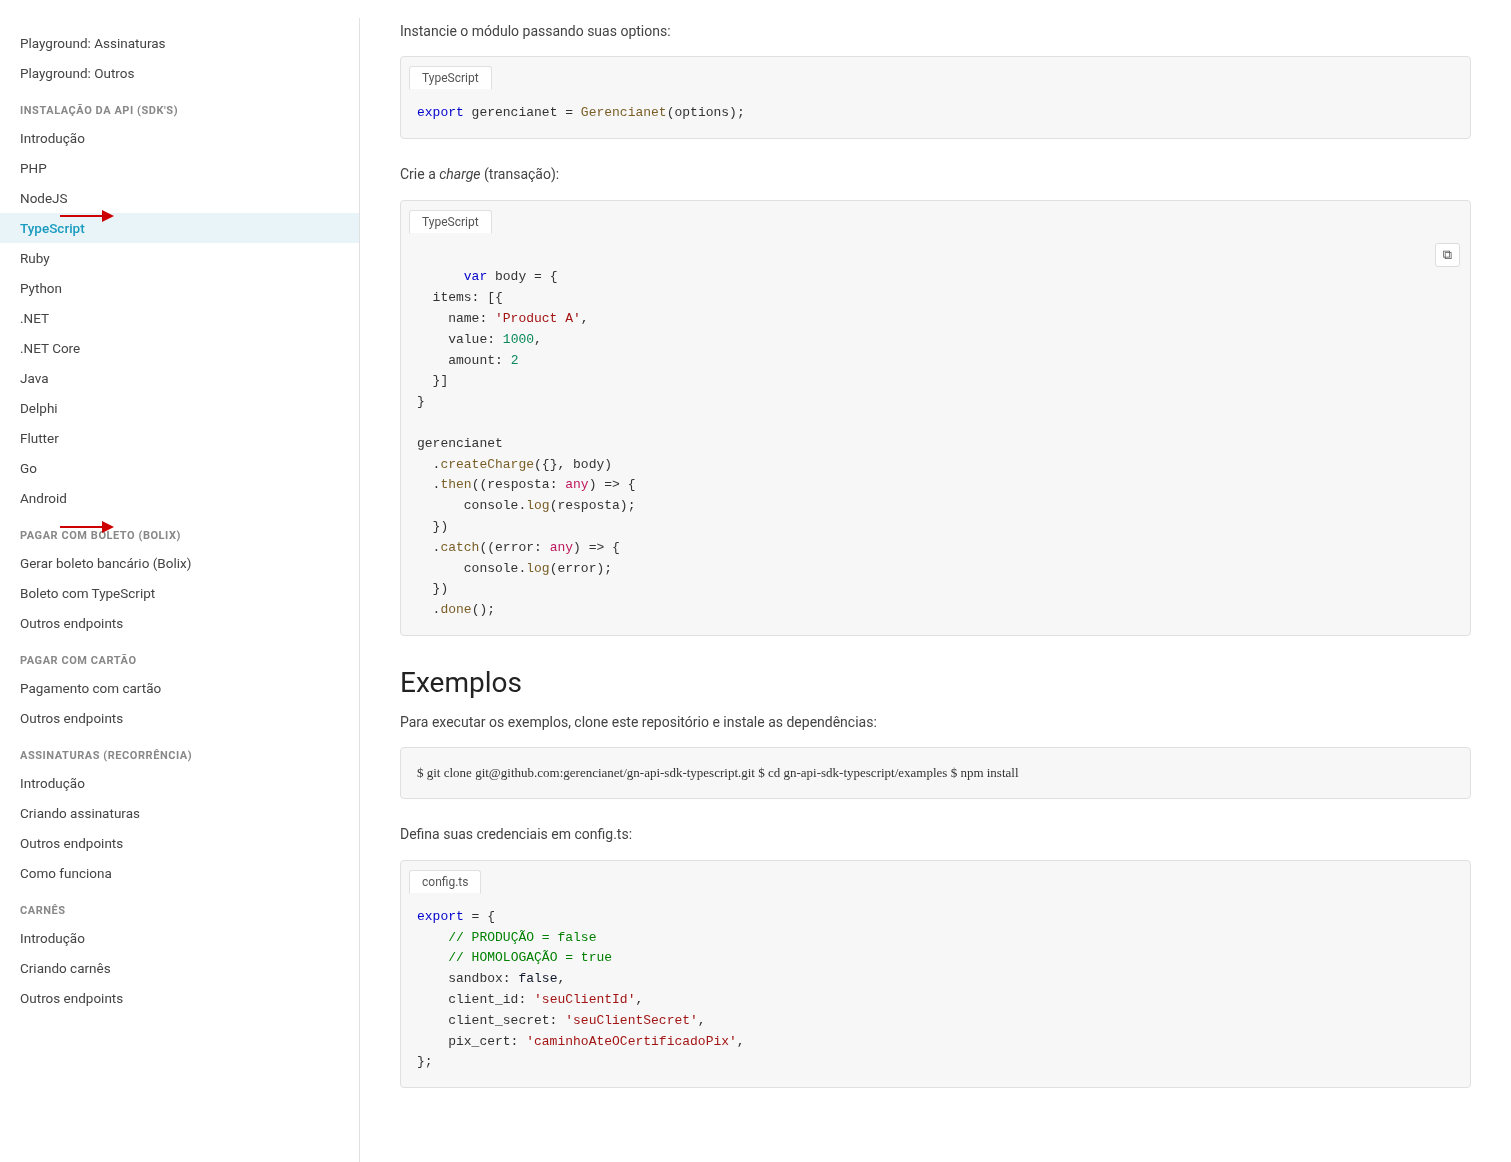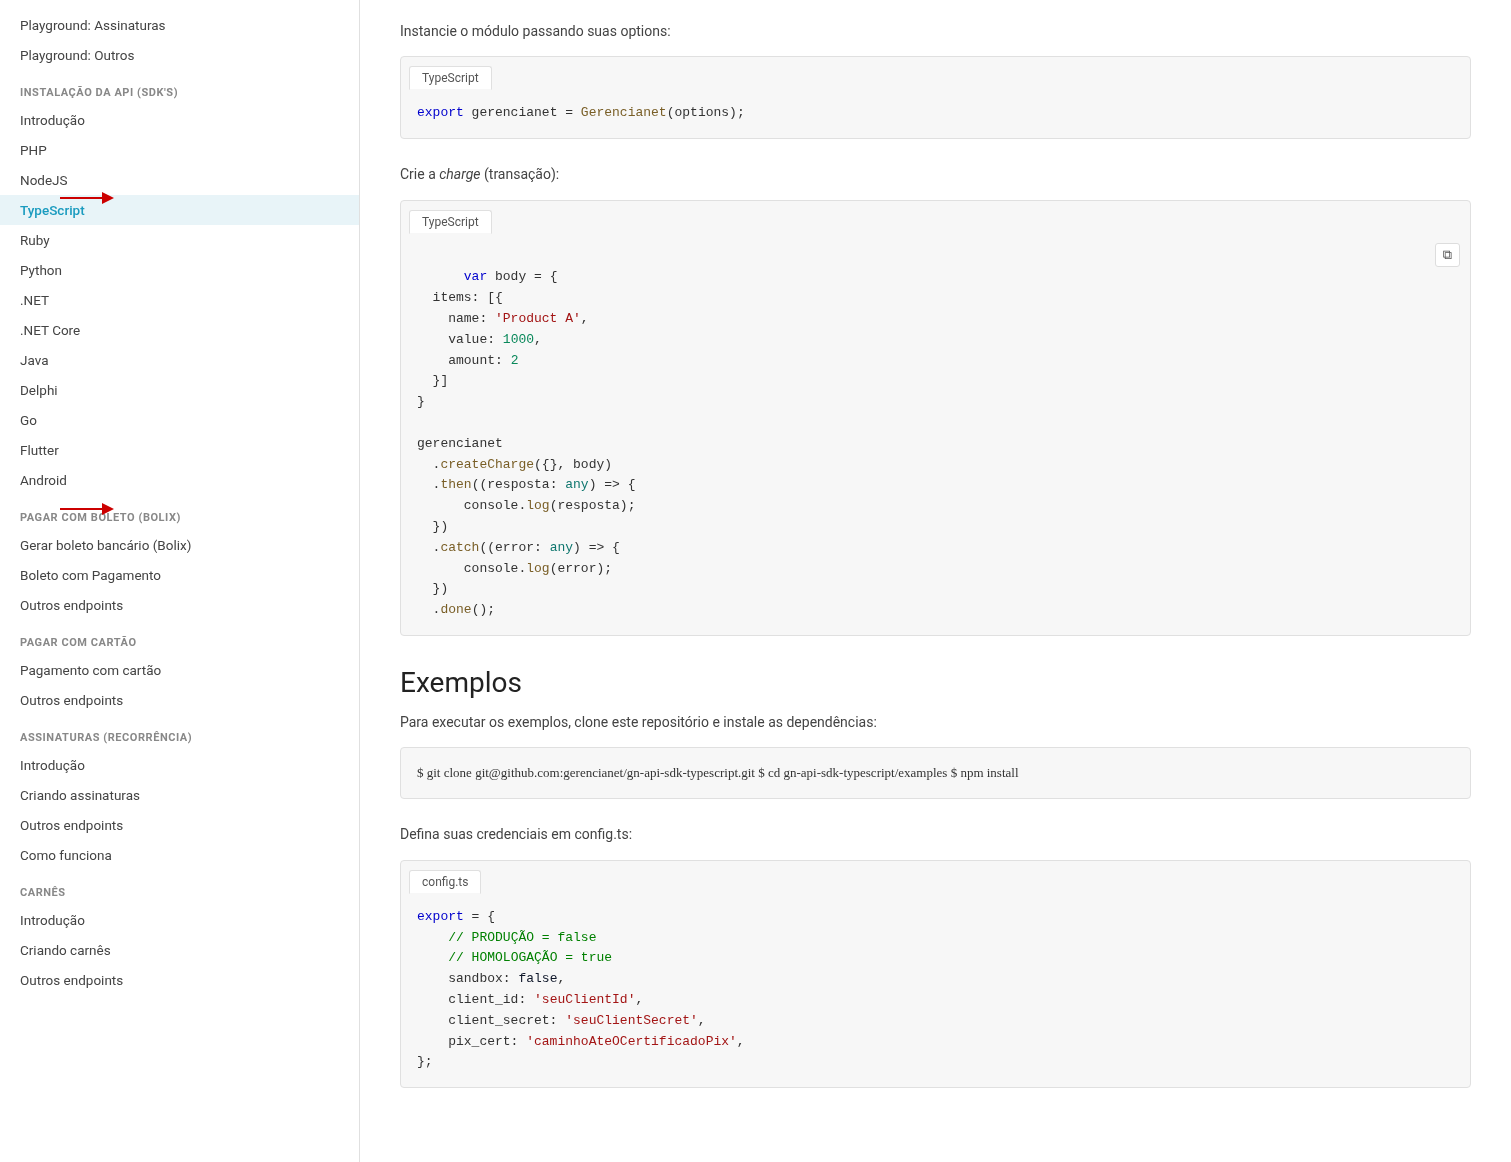--- a/index.html
+++ b/index.html
@@ -12,20 +12,21 @@
       overflow: hidden;
     }
     .sidebar {
       width: 360px;
       min-width: 360px;
       background: #fff;
       border-right: 1px solid #e0e0e0;
       overflow-y: auto;
       padding: 10px 0;
       position: relative;
+      margin-top: 18px;
     }
     .sidebar-section-label {
       font-size: 11px;
       font-weight: 700;
       color: #888;
       text-transform: uppercase;
       letter-spacing: 0.05em;
       padding: 16px 20px 6px 20px;
     }
     .sidebar-item {
@@ -102,21 +103,21 @@
       padding: 3px 7px;
       cursor: pointer;
       font-size: 13px;
       color: #555;
     }
     .kw-const { color: #0000cd; }
     .kw-var { color: #0000cd; }
     .kw-str { color: #a31515; }
     .kw-num { color: #09885a; }
     .kw-fn { color: #795e26; }
-    .kw-obj { color: #0f766e; text-align: center; }
+    .kw-obj { color: #be185d; text-align: center; }
     .kw-comment { color: #008000; }
     .kw-bool { color: #0f172a; }
     .shell-code {
       background: #f7f7f7;
       border: 1px solid #e0e0e0;
       border-radius: 4px;
       padding: 14px 16px;
       font-family: Liberation Serif, serif;
       font-size: 13px;
       line-height: 1.7;
@@ -154,26 +155,26 @@
       <div class="sidebar-item">Introdução</div>
       <div class="sidebar-item">PHP</div>
       <div class="sidebar-item">NodeJS</div>
       <div class="sidebar-item active">TypeScript</div>
       <div class="sidebar-item">Ruby</div>
       <div class="sidebar-item">Python</div>
       <div class="sidebar-item">.NET</div>
       <div class="sidebar-item">.NET Core</div>
       <div class="sidebar-item">Java</div>
       <div class="sidebar-item">Delphi</div>
+      <div class="sidebar-item">Flutter</div>
       <div class="sidebar-item">Go</div>
-      <div class="sidebar-item">Flutter</div>
       <div class="sidebar-item">Android</div>
       <div class="sidebar-section-label">PAGAR COM BOLETO (BOLIX)</div>
       <div class="sidebar-item">Gerar boleto bancário (Bolix)</div>
-      <div class="sidebar-item">Boleto com Pagamento</div>
+      <div class="sidebar-item">Boleto com TypeScript</div>
       <div class="sidebar-item">Outros endpoints</div>
       <div class="sidebar-section-label">PAGAR COM CARTÃO</div>
       <div class="sidebar-item">Pagamento com cartão</div>
       <div class="sidebar-item">Outros endpoints</div>
       <div class="sidebar-section-label">ASSINATURAS (RECORRÊNCIA)</div>
       <div class="sidebar-item">Introdução</div>
       <div class="sidebar-item">Criando assinaturas</div>
       <div class="sidebar-item">Outros endpoints</div>
       <div class="sidebar-item">Como funciona</div>
       <div class="sidebar-section-label">CARNÊS</div>

